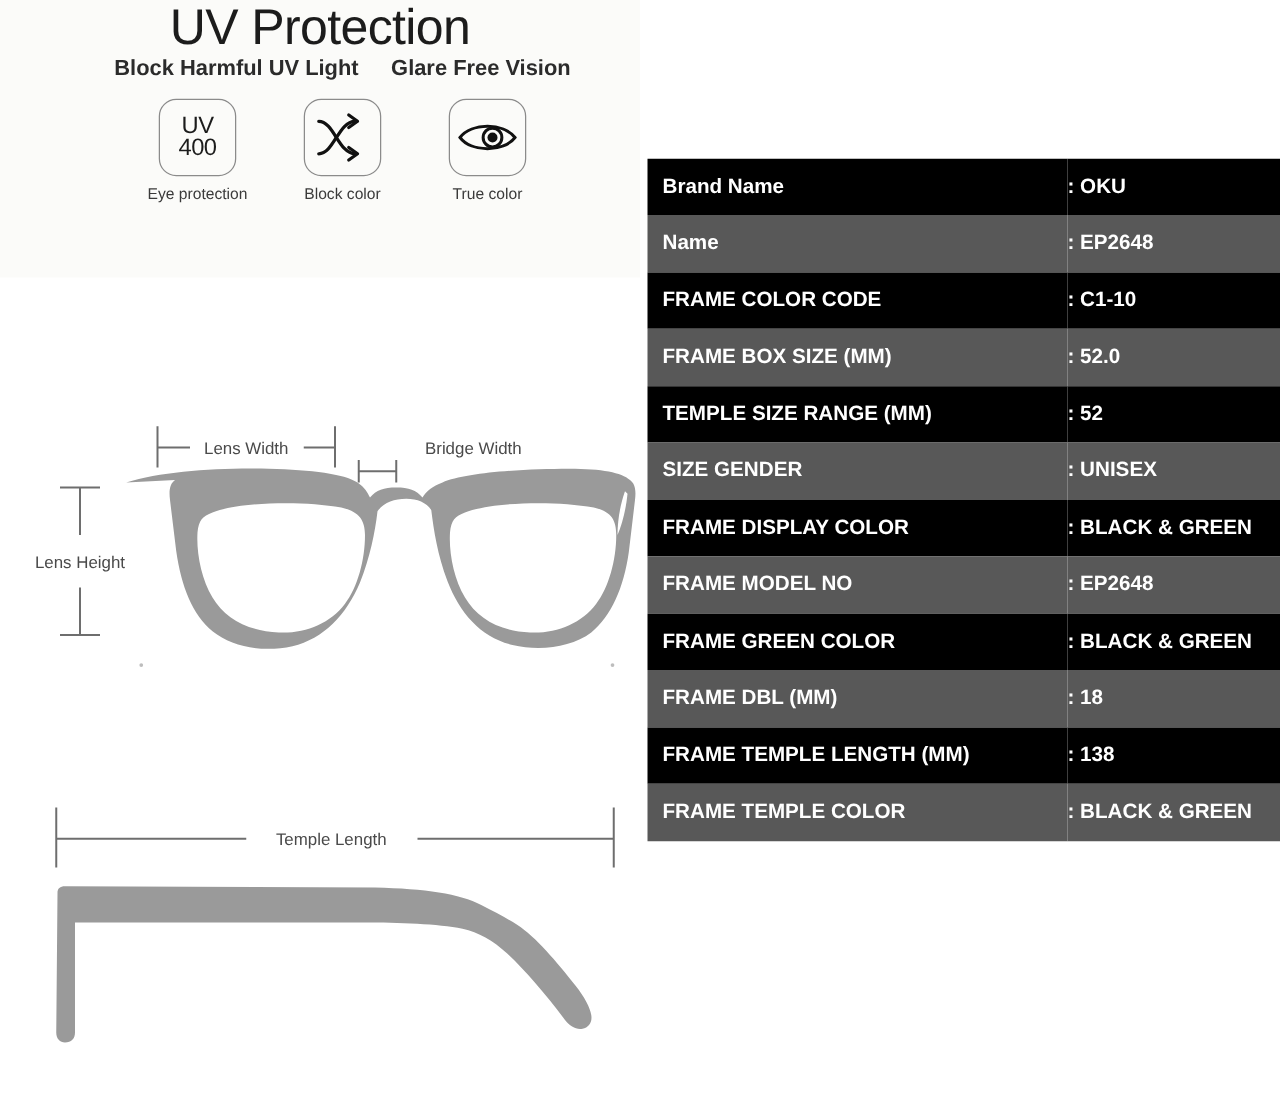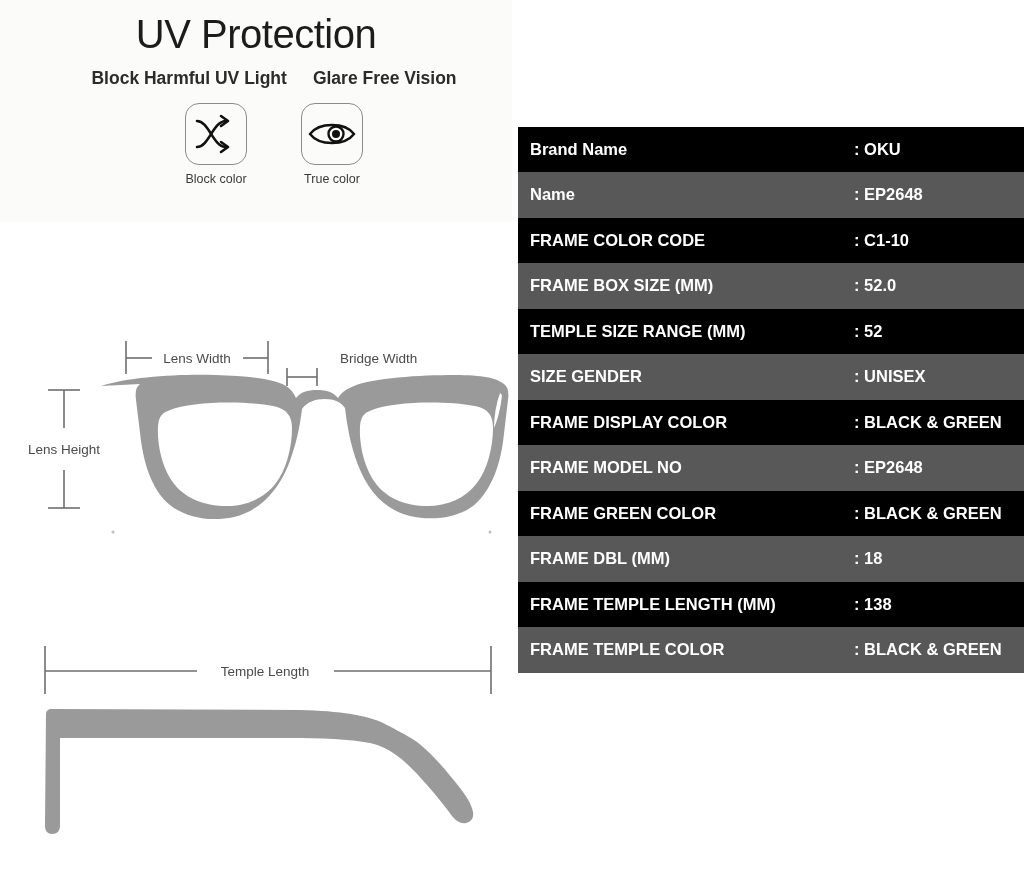--- a/index.html
+++ b/index.html
@@ -30,29 +30,29 @@
     left: 0; top: 0;
     width: 512px; height: 222px;
     background: #fbfbf9;
   }
   #uv-title {
     text-align: center;
     font-size: 40px;
     font-weight: 400;
     color: #1c1c1c;
     letter-spacing: -0.5px;
-    padding-top: 14px;
+    padding-top: 2px;
     line-height: 1;
     font-family: "Liberation Sans", sans-serif;
   }
   #uv-subtitle-row {
     display: flex;
     justify-content: center;
     gap: 26px;
-    margin-top: 14px;
+    margin-top: 2px;
     padding-left: 56px;
     padding-right: 20px;
   }
   .uv-sub {
     font-size: 17.5px;
     font-weight: bold;
     color: #2b2b2b;
     white-space: nowrap;
     font-family: "Liberation Sans", sans-serif;
   }
@@ -155,20 +155,29 @@
   <div id="uv-block">
     <div id="uv-title">UV Protection</div>
 
     <div id="uv-subtitle-row">
       <div class="uv-sub">Block Harmful UV Light</div>
       <div class="uv-sub">Glare Free Vision</div>
     </div>
 
     <div id="uv-icons-row">
 
+      <div class="uv-feature">
+        <div class="uv-icon-box">
+          <div class="uv400-text">
+            <div>UV</div>
+            <div>400</div>
+          </div>
+        </div>
+        <div class="uv-feature-label">Eye protection</div>
+      </div>
 
       <div class="uv-feature">
         <div class="uv-icon-box">
           <svg width="46" height="40" viewBox="0 0 46 40">
             <g fill="none" stroke="#111" stroke-width="2.6" stroke-linecap="round" stroke-linejoin="round">
               <path d="M4 7 C16 7, 20 33, 33 33"></path>
               <path d="M4 33 C16 33, 20 7, 33 7"></path>
               <polyline points="28,2 35,7 28,12"></polyline>
               <polyline points="28,28 35,33 28,38"></polyline>
             </g>

